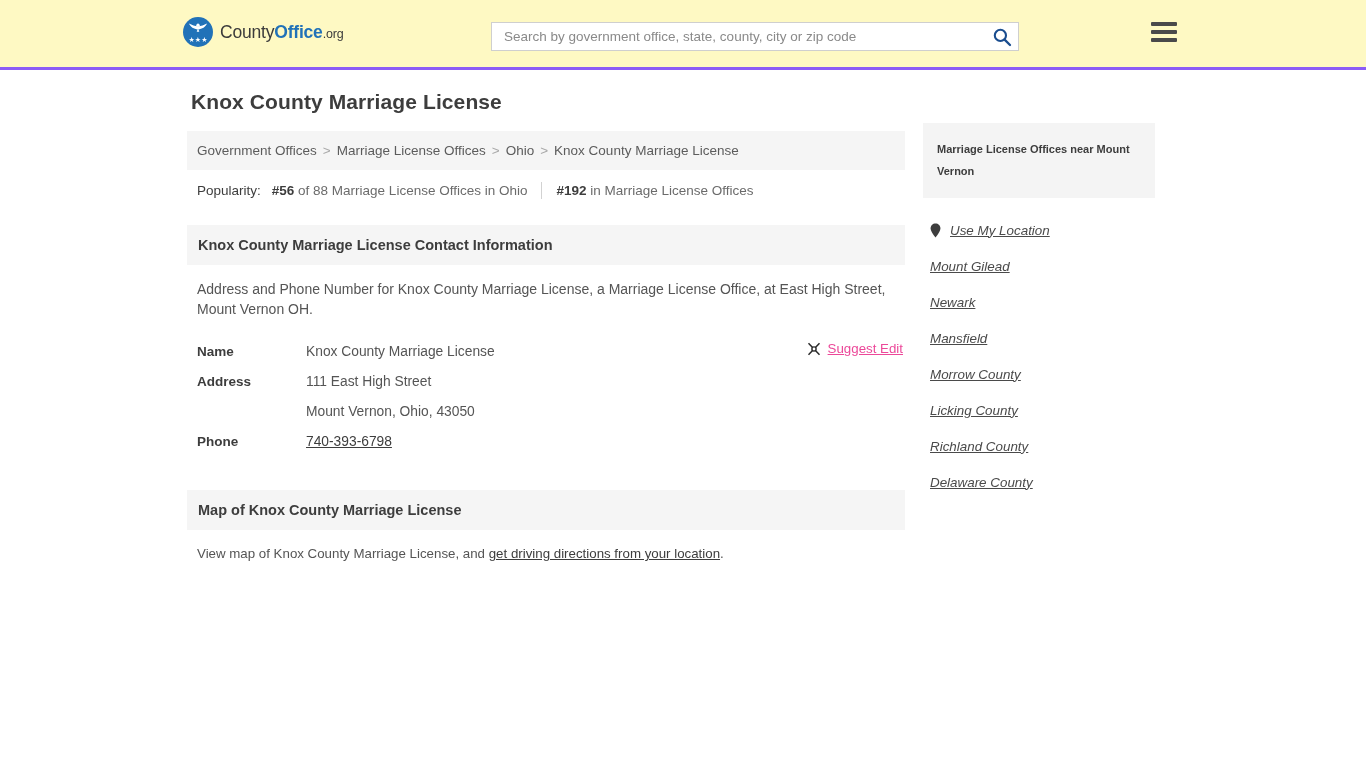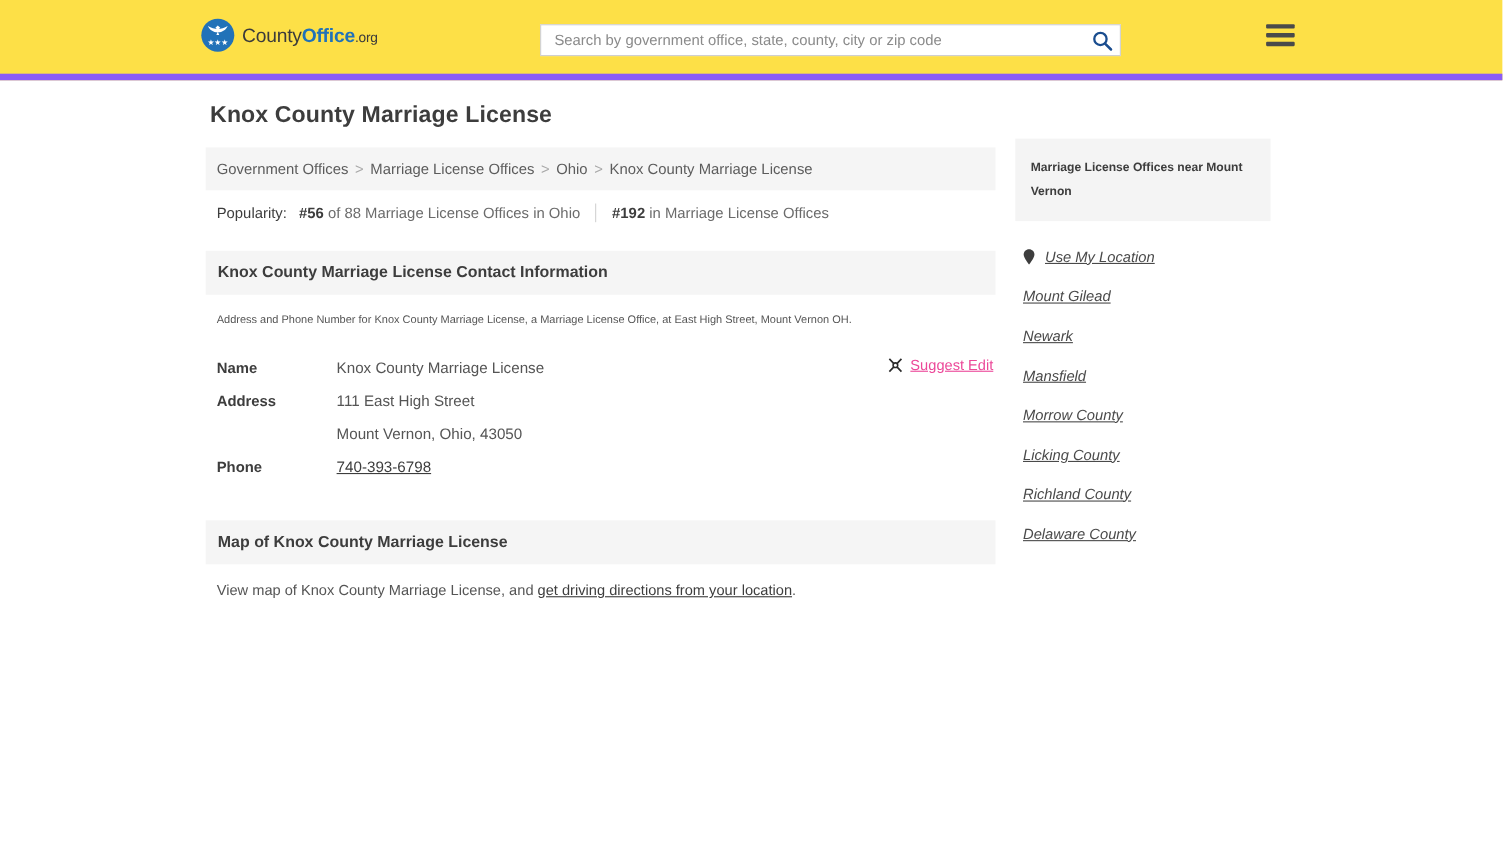--- a/index.html
+++ b/index.html
@@ -12,22 +12,22 @@
     height: 768px;
     background: #ffffff;
     font-family: "Liberation Sans", sans-serif;
     color: #444444;
     overflow: hidden;
   }
 
   
   .site-header {
     height: 67px;
-    background: #fde047;
-    border-bottom: 6px solid #8b5cf6;
+    background: #fef9c3;
+    border-bottom: 3px solid #8b5cf6;
     position: relative;
   }
   .header-inner {
     width: 1000px;
     margin: 0 auto;
     height: 67px;
     position: relative;
   }
   .brand {
     position: absolute;
@@ -207,21 +207,21 @@
   .section-head {
     background: #f5f5f5;
     padding: 12px 11px;
     font-size: 14.5px;
     font-weight: bold;
     color: #3d3d3d;
     margin-top: 16px;
   }
   .section-desc {
     padding: 14px 10px 6px 10px;
-    font-size: 10px;
+    font-size: 14px;
     line-height: 20px;
     color: #555555;
   }
 
   .detail-table {
     margin-top: 11px;
     position: relative;
     padding-left: 10px;
   }
   .detail-row {

